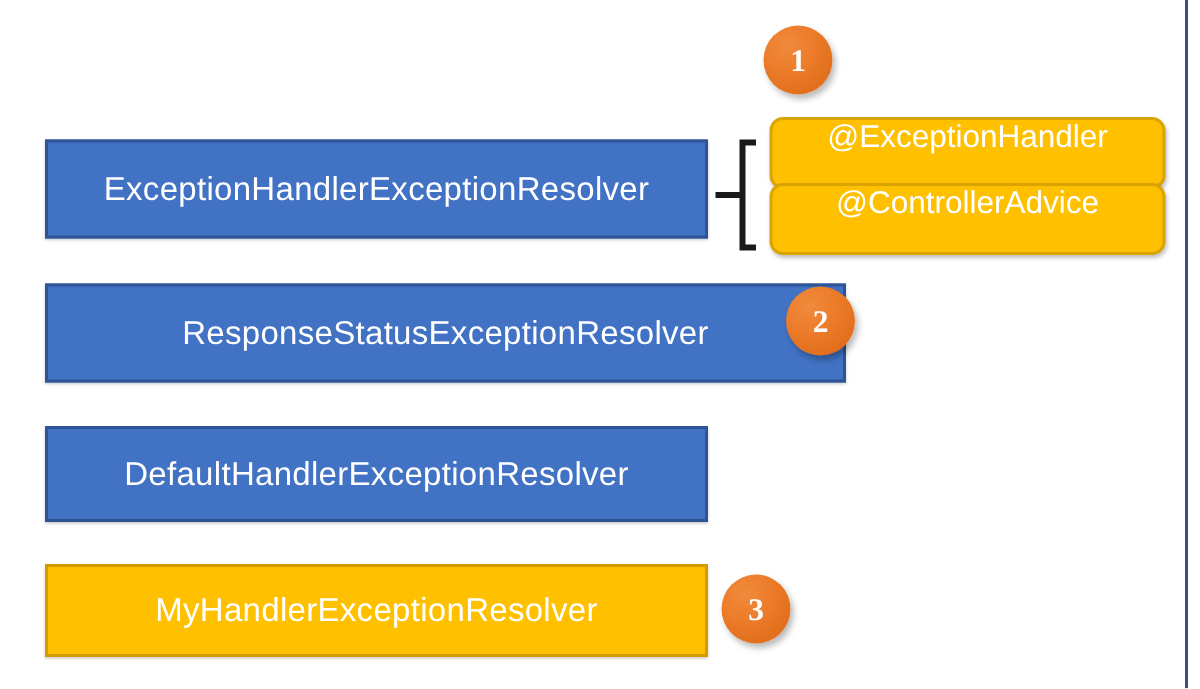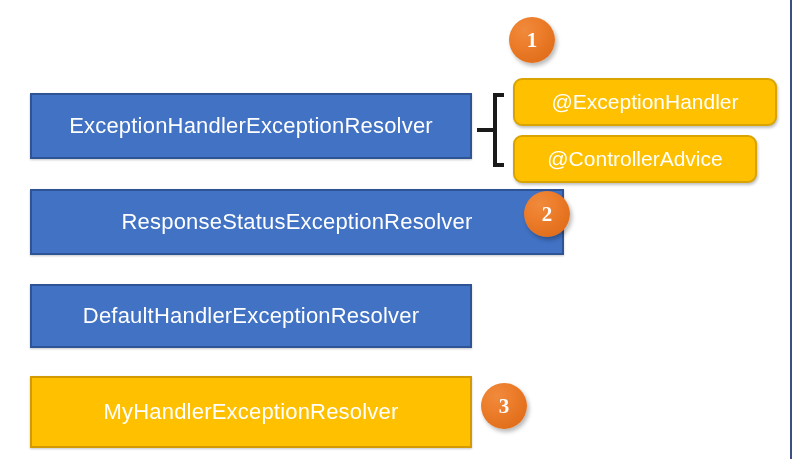--- a/index.html
+++ b/index.html
@@ -50,21 +50,21 @@
     background: #ffc000;
     border: 2px solid #d39b00;
     box-shadow: 0 1px 2px rgba(0,0,0,0.22);
   }
 
   
   .chip {
     position: absolute;
     box-sizing: border-box;
     display: flex;
-    align-items: center;
+    align-items: flex-start;
     justify-content: center;
     background: #ffc000;
     border: 2px solid #d9a400;
     border-radius: 9px;
     color: #ffffff;
     font-size: 21px;
     white-space: nowrap;
     box-shadow: 1px 2px 3px rgba(0,0,0,0.25);
   }
 
@@ -103,36 +103,36 @@
   </div>
 
   <div class="bar blue" style="left:30px; top:189px; width:534px; height:66px;">
     <span>ResponseStatusExceptionResolver</span>
   </div>
 
   <div class="bar blue" style="left:30px; top:284px; width:442px; height:64px;">
     <span>DefaultHandlerExceptionResolver</span>
   </div>
 
-  <div class="bar gold" style="left:30px; top:376px; width:442px; height:72px;">
+  <div class="bar gold" style="left:30px; top:376px; width:442px; height:62px;">
     <span>MyHandlerExceptionResolver</span>
   </div>
 
   <div class="bracket" style="left:474px; top:90px; width:34px; height:80px;">
     <svg width="34" height="80" viewBox="0 0 34 80">
       <path d="M 30 5 L 21 5 L 21 75 L 30 75" fill="none" stroke="#1a1a1a" stroke-width="4" stroke-linecap="butt" stroke-linejoin="miter"></path>
       <path d="M 21 40 L 3 40" fill="none" stroke="#1a1a1a" stroke-width="4" stroke-linecap="butt"></path>
     </svg>
   </div>
 
   <div class="chip" style="left:513px; top:78px; width:264px; height:48px;">
     <span>@ExceptionHandler</span>
   </div>
 
-  <div class="chip" style="left:513px; top:135px; width:244px; height:48px;">
+  <div class="chip" style="left:513px; top:122px; width:264px; height:48px;">
     <span>@ControllerAdvice</span>
   </div>
 
   <div class="badge" style="left:509px; top:17px;">
     <span>1</span>
   </div>
 
   <div class="badge" style="left:524px; top:191px;">
     <span>2</span>
   </div>

